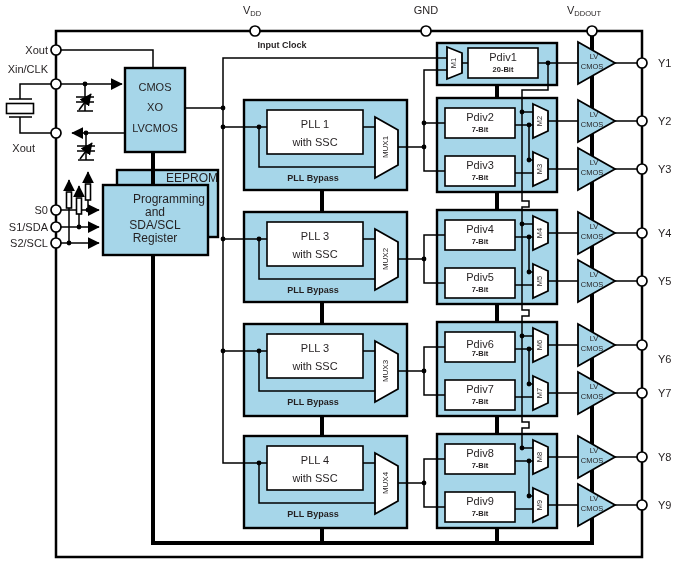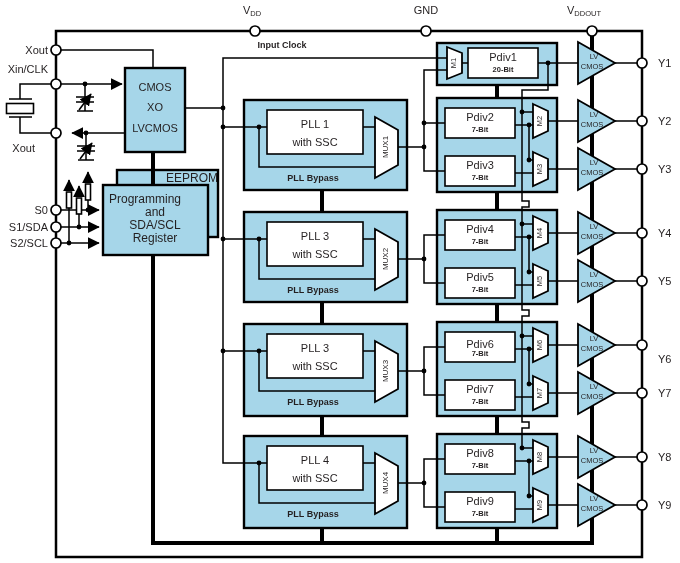--- a/index.html
+++ b/index.html
@@ -244,21 +244,21 @@
 <div class="t tl" style="left:658px;top:457px">Y8</div>
 <div class="t tl" style="left:658px;top:505px">Y9</div>
 
 <div class="t b f9" style="left:282px;top:45px">Input Clock</div>
 
 <div class="t" style="left:155px;top:87px">CMOS</div>
 <div class="t" style="left:155px;top:107px">XO</div>
 <div class="t" style="left:155px;top:128px">LVCMOS</div>
 
 <div class="t f10" style="left:192px;top:178px">EEPROM</div>
-<div class="t f10" style="left:145px;top:199px">Programming</div>
+<div class="t f10" style="left:169px;top:199px">Programming</div>
 <div class="t f10" style="left:155px;top:212px">and</div>
 <div class="t f10" style="left:155px;top:225px">SDA/SCL</div>
 <div class="t f10" style="left:155px;top:238px">Register</div>
 
 <div class="t" style="left:315px;top:124px">PLL 1</div>
 <div class="t" style="left:315px;top:142px">with SSC</div>
 <div class="t b f9" style="left:313px;top:178px">PLL Bypass</div>
 <div class="t rot f8" style="left:386px;top:147px">MUX1</div>
 <div class="t" style="left:315px;top:236px">PLL 3</div>
 <div class="t" style="left:315px;top:254px">with SSC</div>

